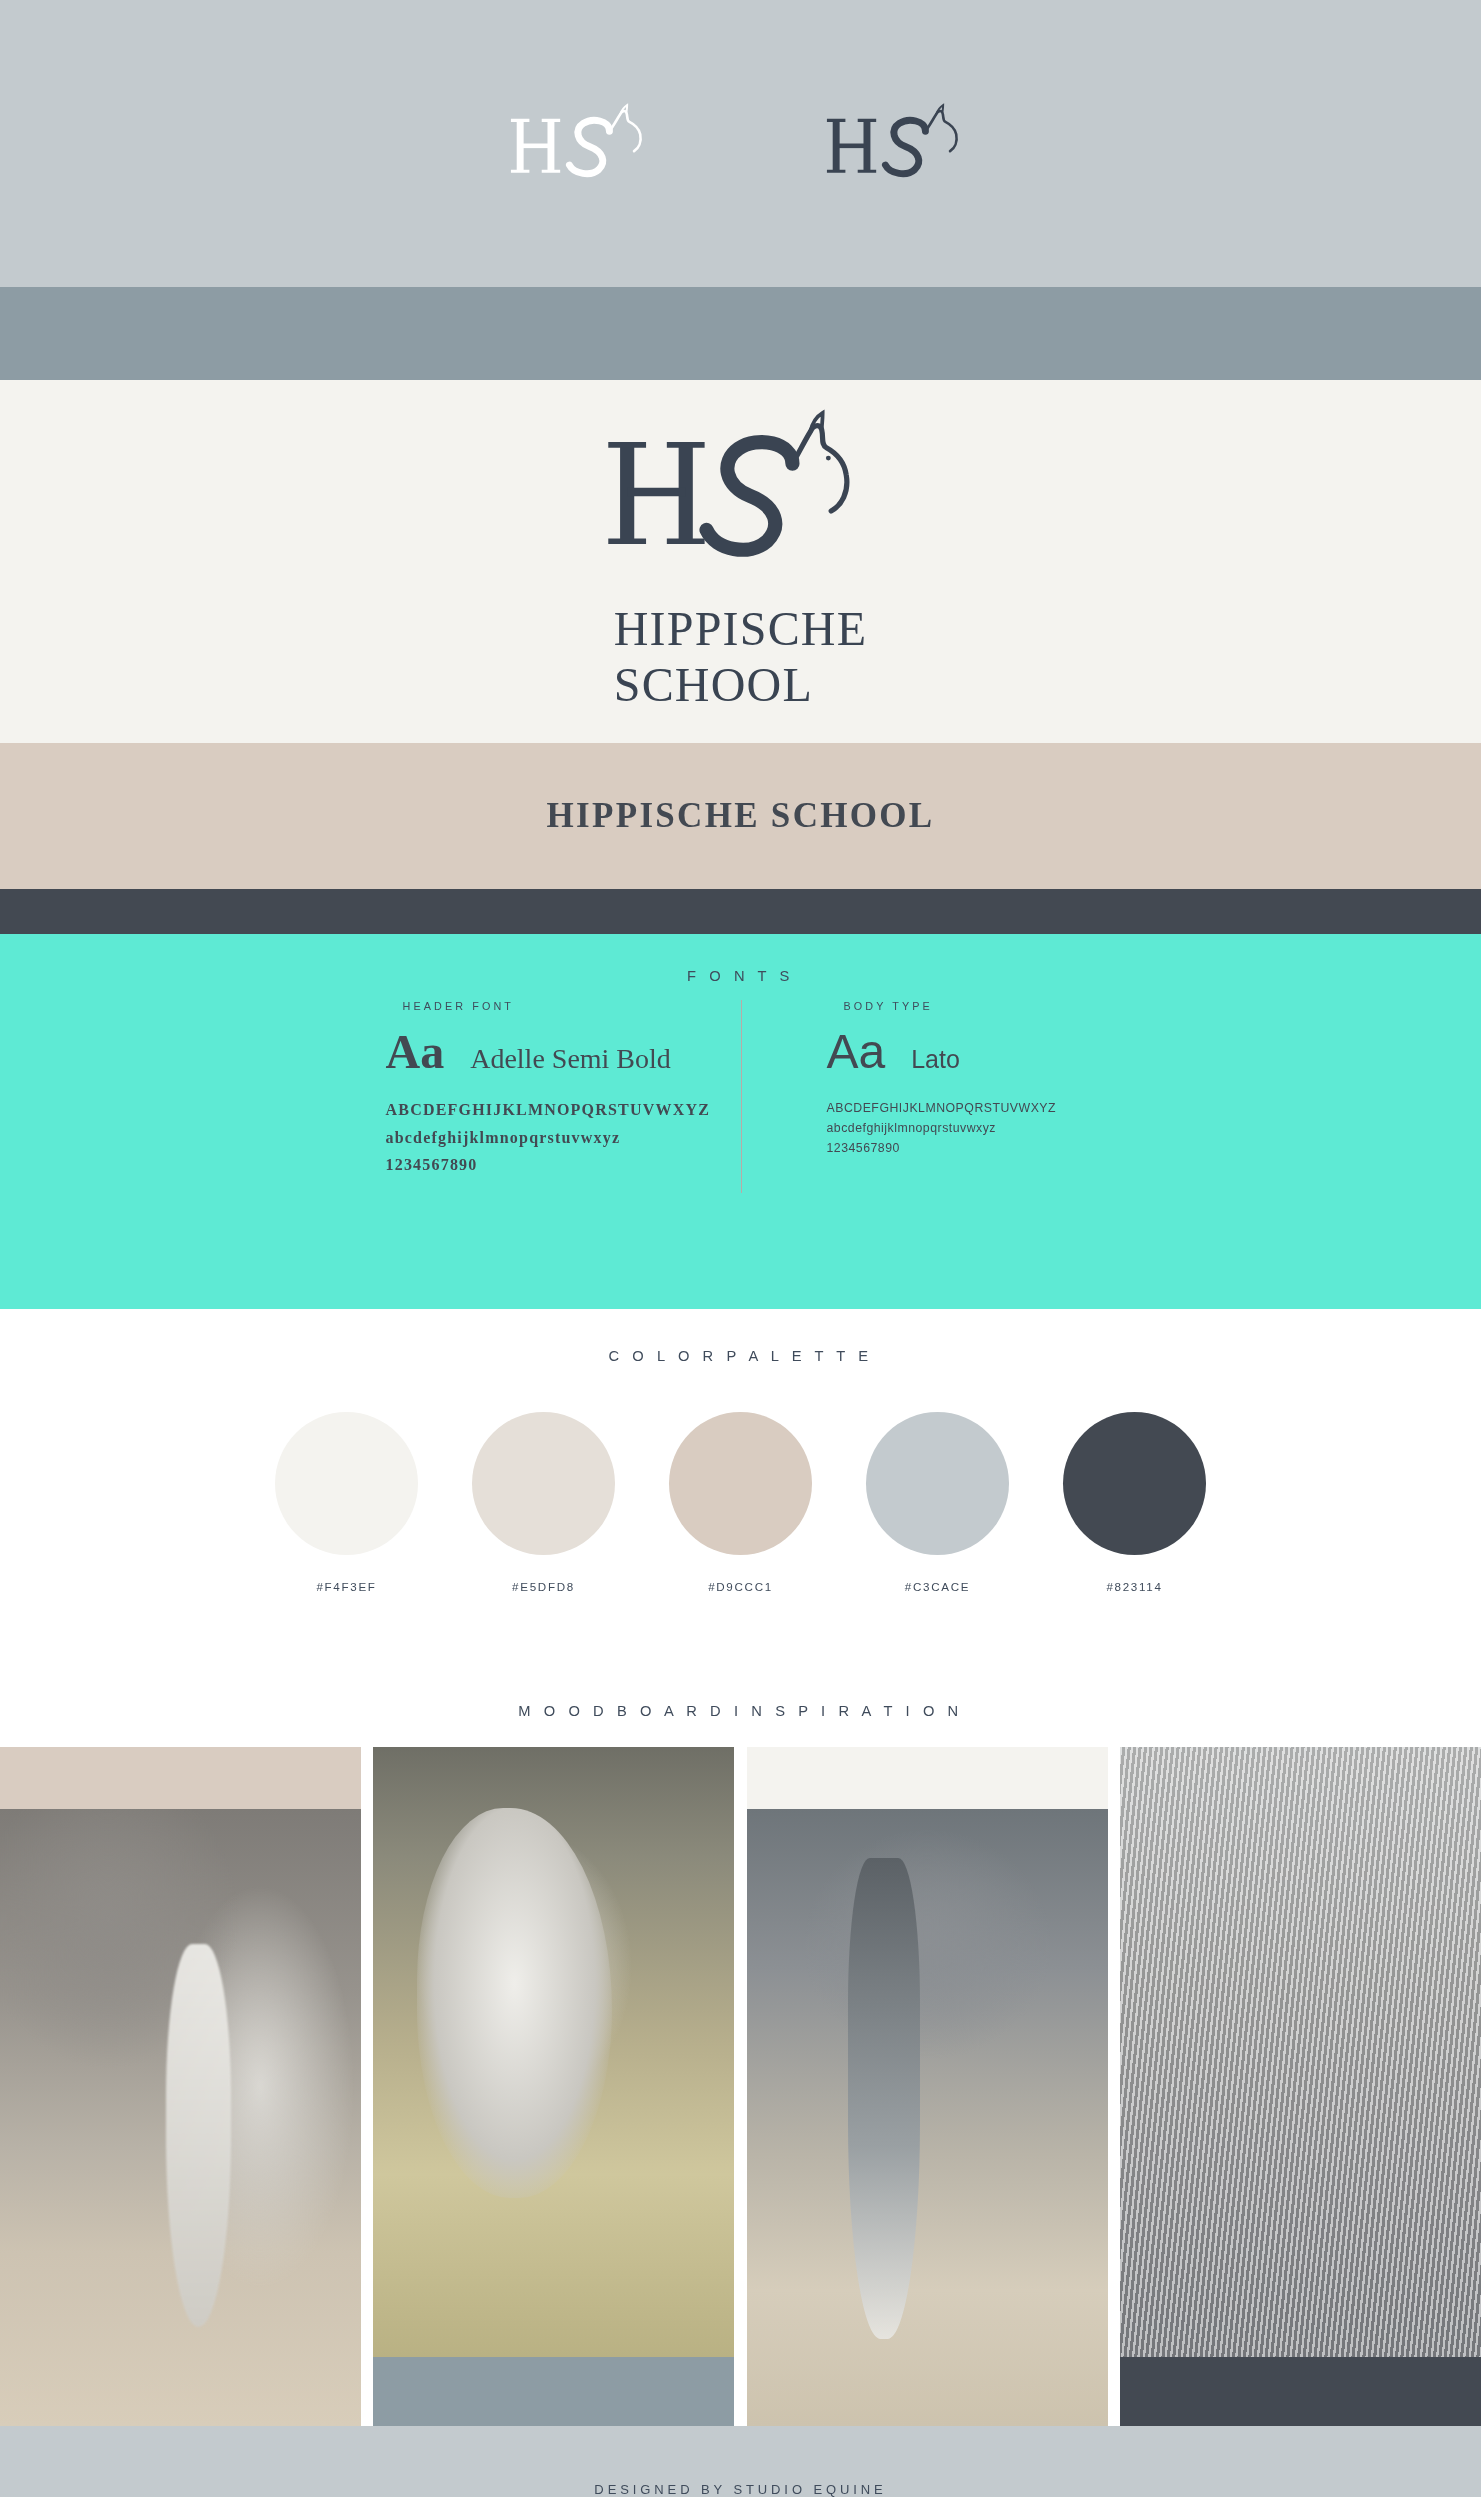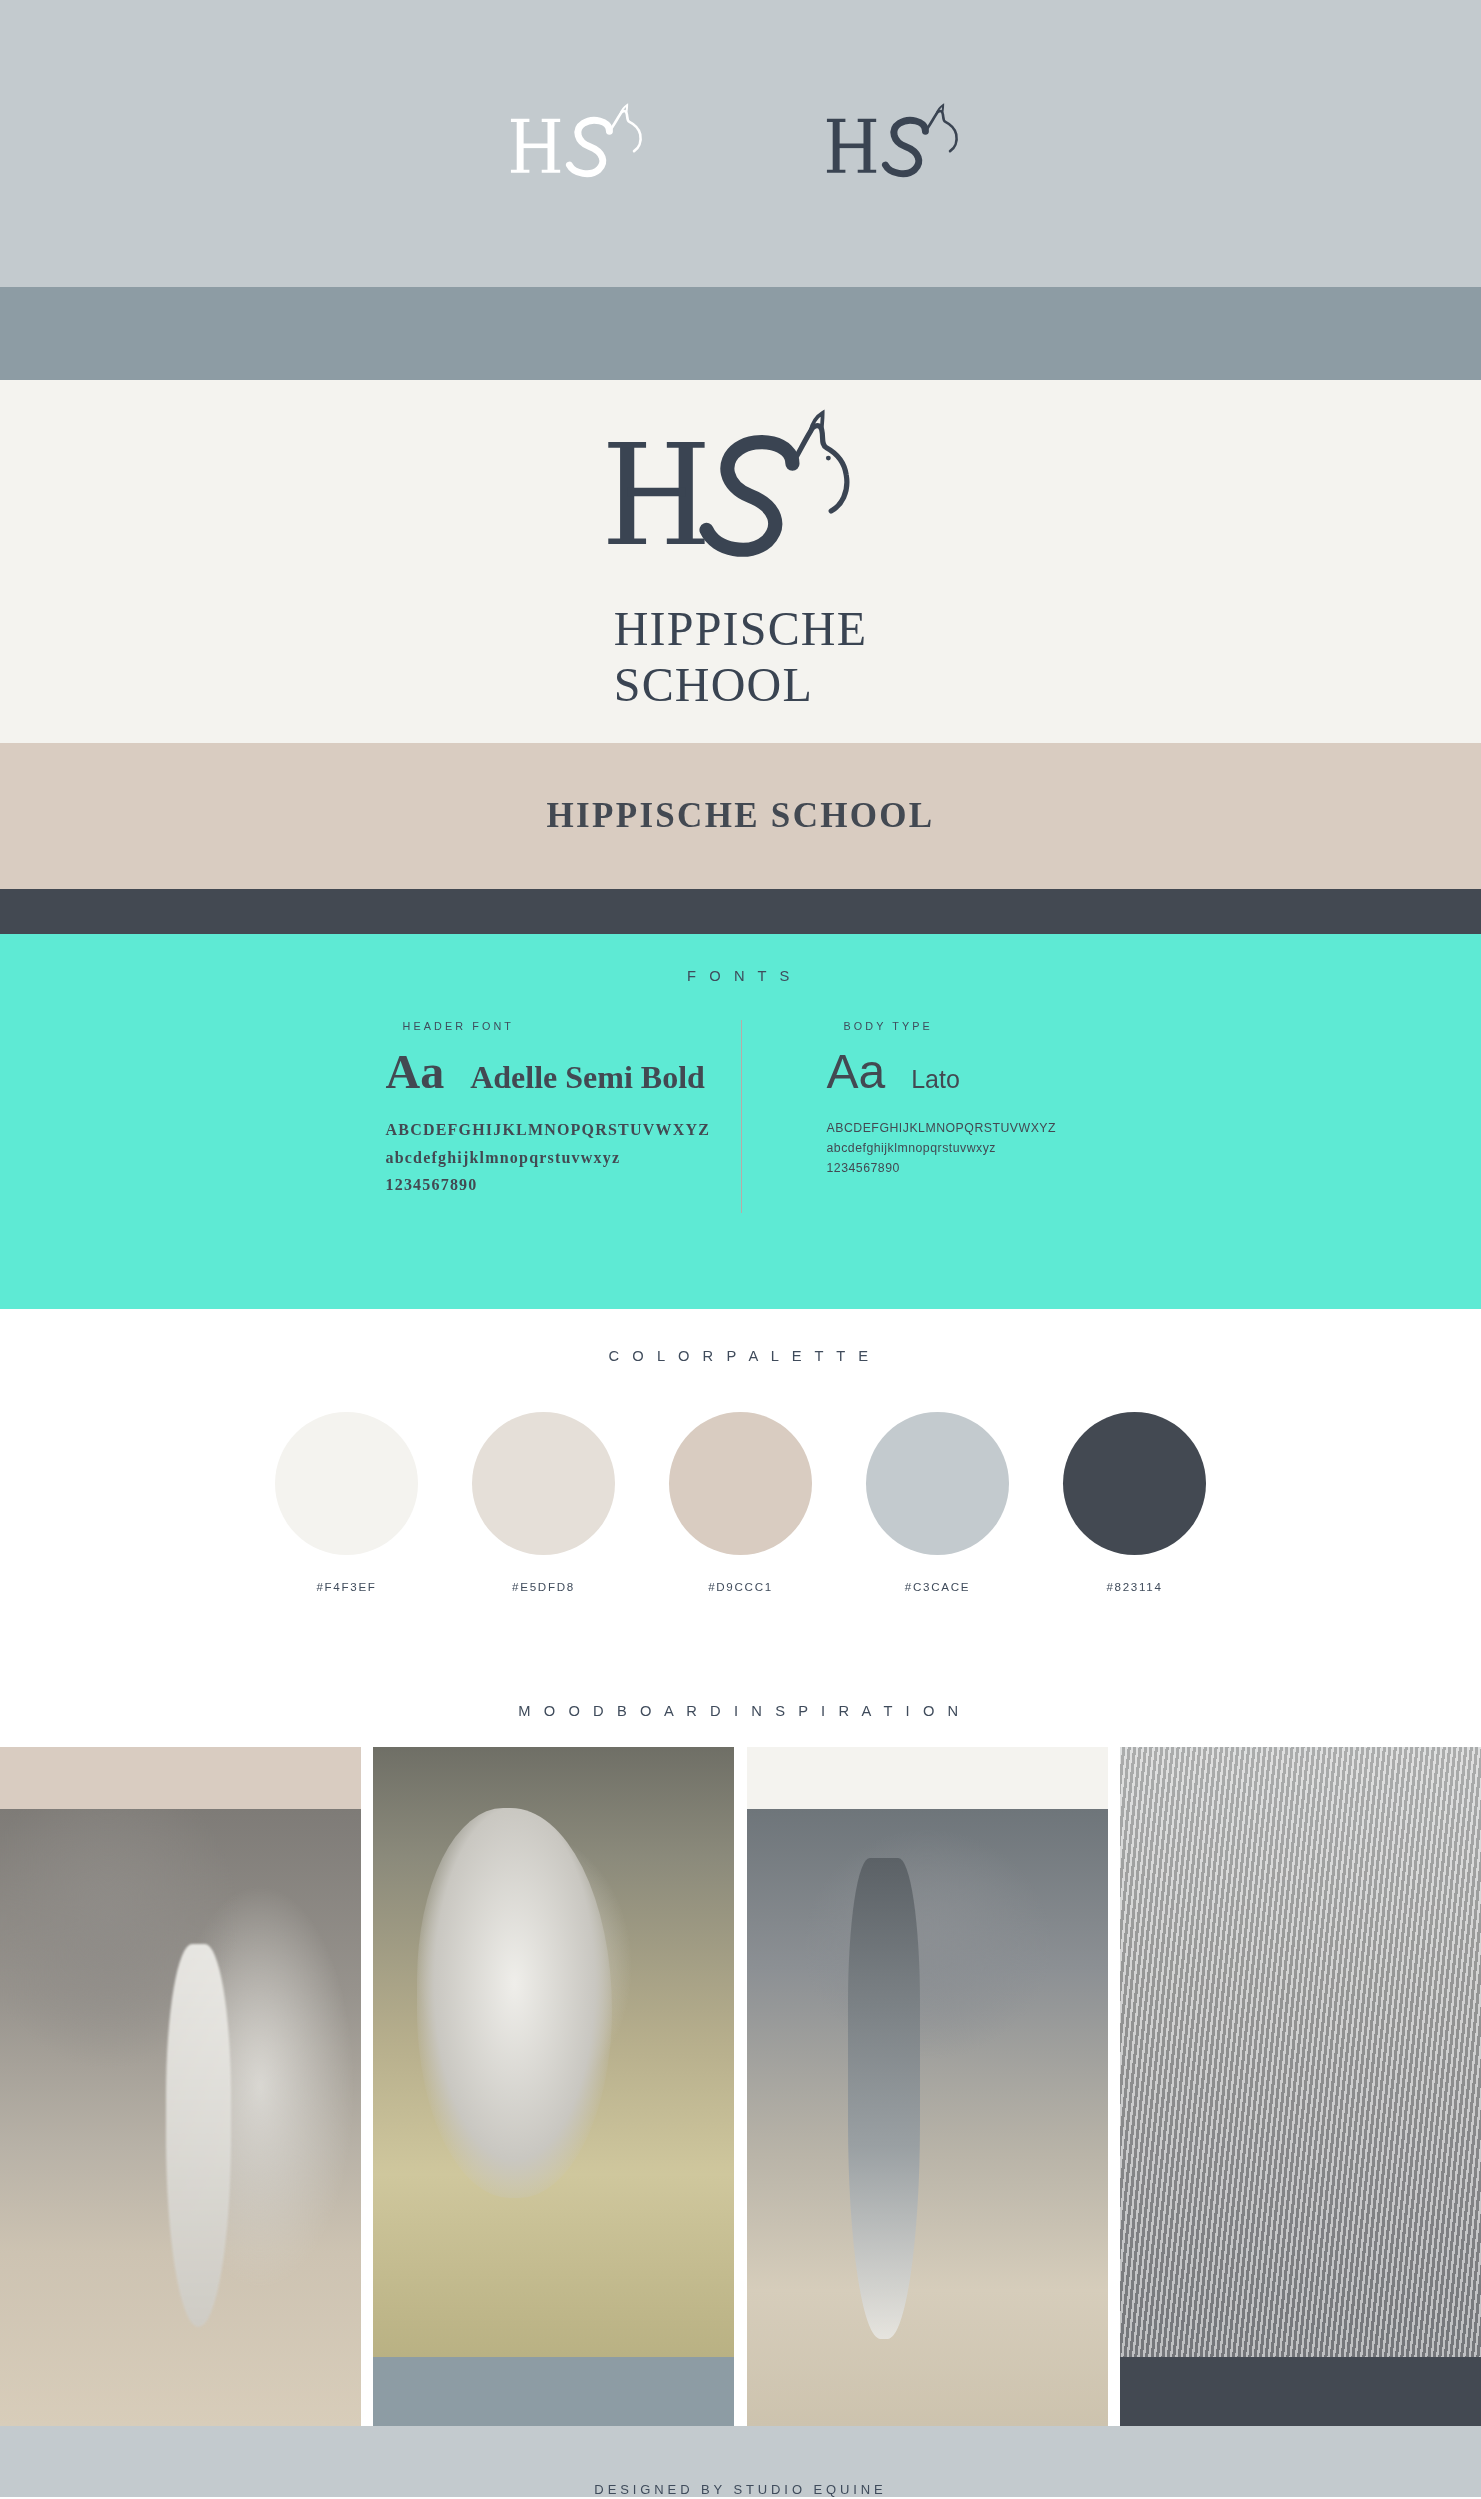--- a/index.html
+++ b/index.html
@@ -72,21 +72,21 @@
     text-align: center;
     font-size: 14.7px;
     letter-spacing: 4.6px;
     color: #3f4b5b;
     font-family: "Liberation Sans", sans-serif;
   }
   .fonts-row {
     display: flex;
     justify-content: center;
     align-items: flex-start;
-    margin-top: 36px;
+    margin-top: 16px;
     gap: 0;
   }
   .font-col { width: 494px; padding: 0 31px; position: relative; }
   .font-col.left  { text-align: left; padding-left: 139px; }
   .font-col.right { text-align: left; padding-left: 85px; border-left: 0.8px solid #b7aca6; min-height: 193px; }
   .font-label {
     font-size: 10.8px;
     letter-spacing: 3.1px;
     color: #3f4b5b;
     margin-bottom: 12.3px;
@@ -99,22 +99,22 @@
     font-size: 48px;
     color: #434952;
   }
   .aa-sans {
     font-family: "Liberation Sans", sans-serif;
     font-size: 48px;
     color: #434952;
   }
   .font-name-serif {
     font-family: "Liberation Serif", serif;
-    font-weight: bold;
-    font-size: 32px;
+    font-weight: normal;
+    font-size: 28px;
     color: #434952;
     text-align: right;
   }
   .font-name-sans {
     font-family: "Liberation Sans", sans-serif;
     font-size: 25px;
     color: #434952;
   }
   .glyphs-serif {
     font-family: "Liberation Serif", serif;

